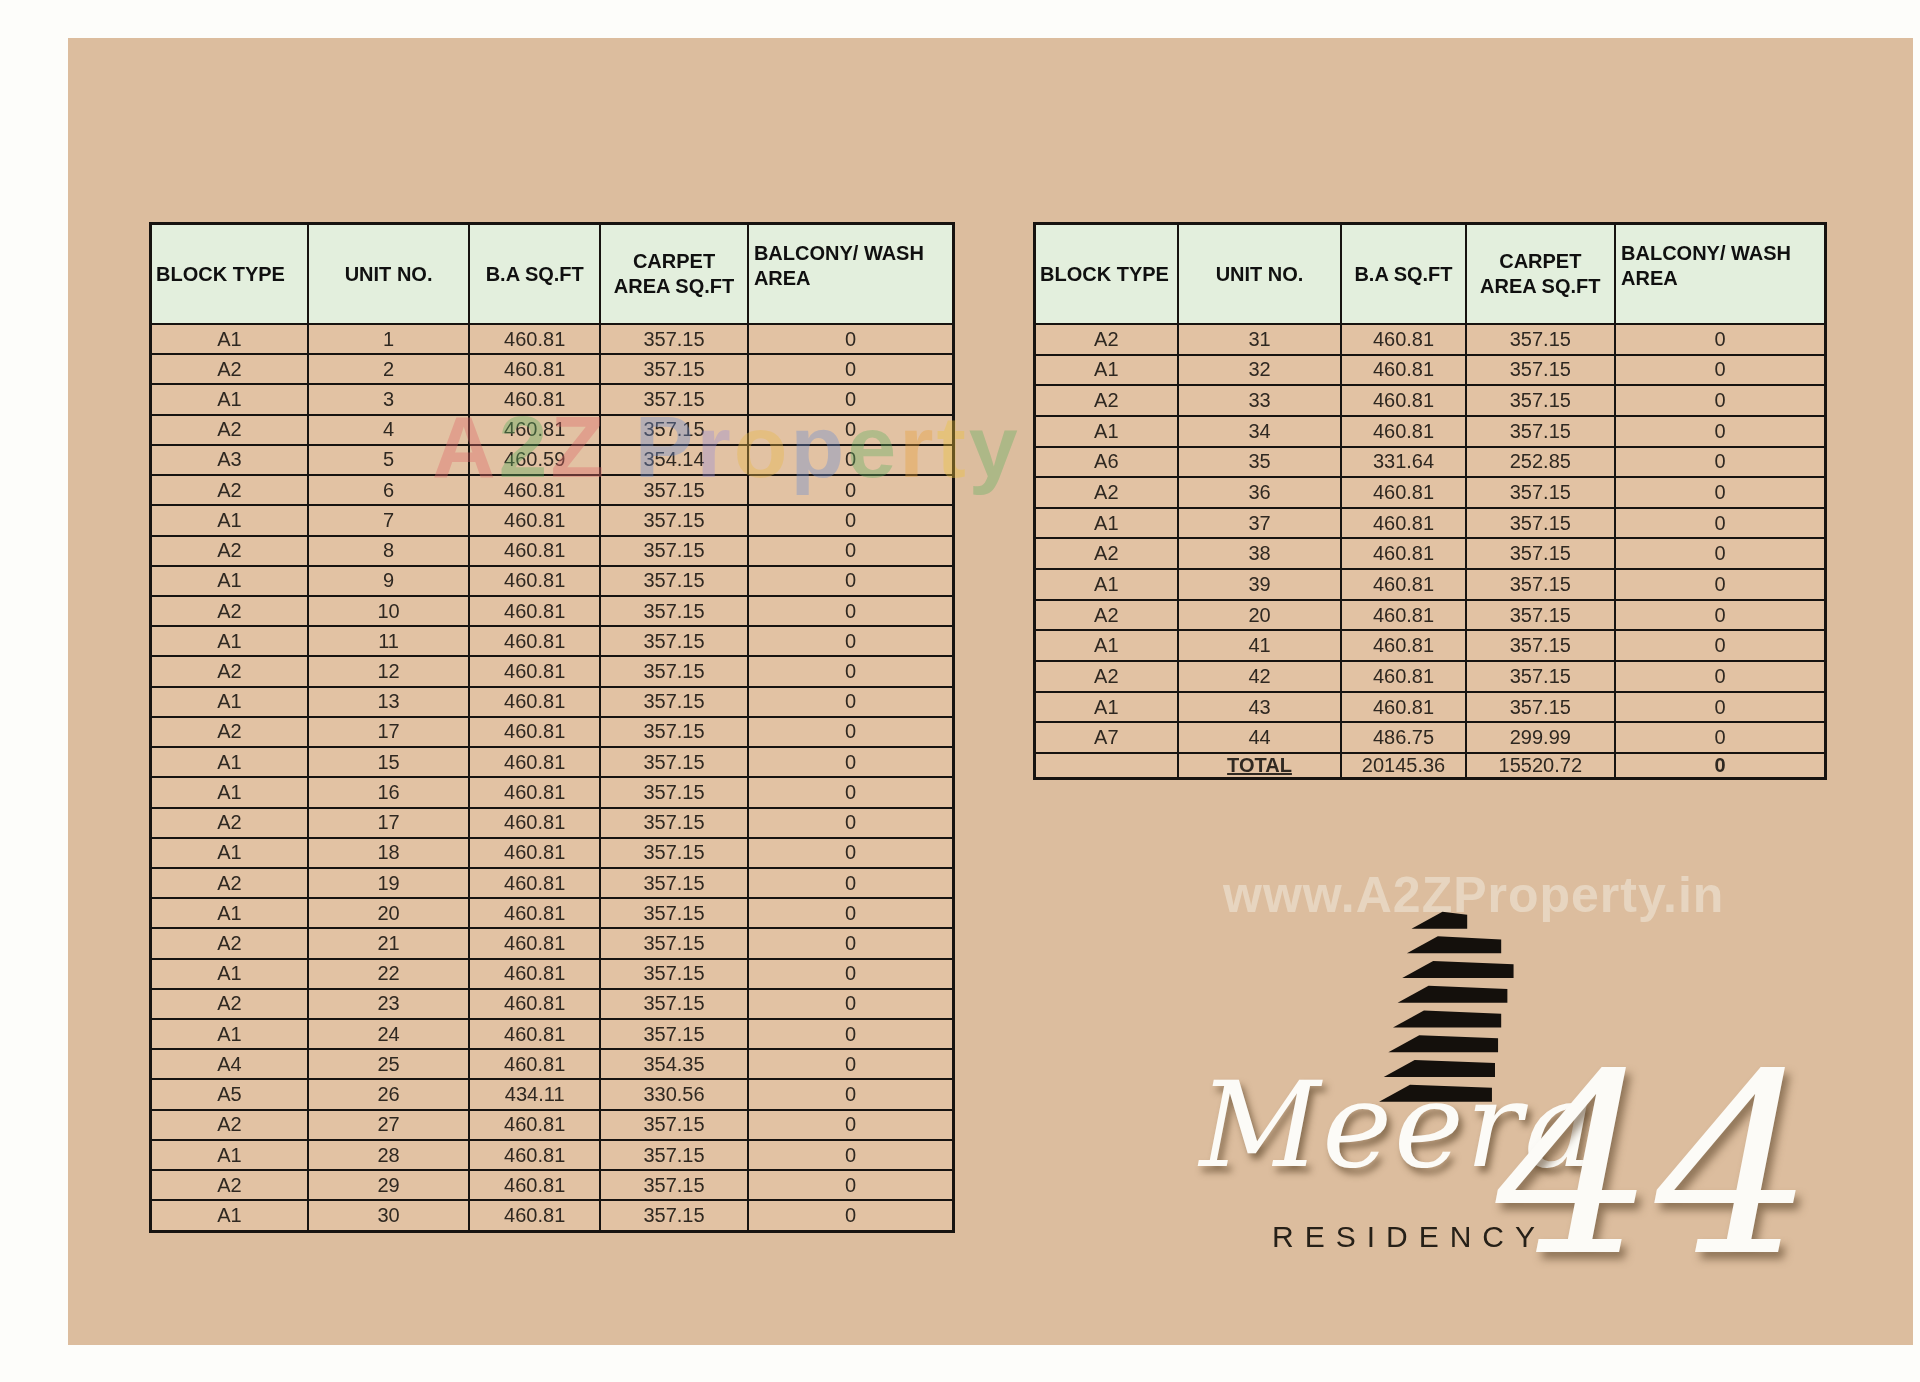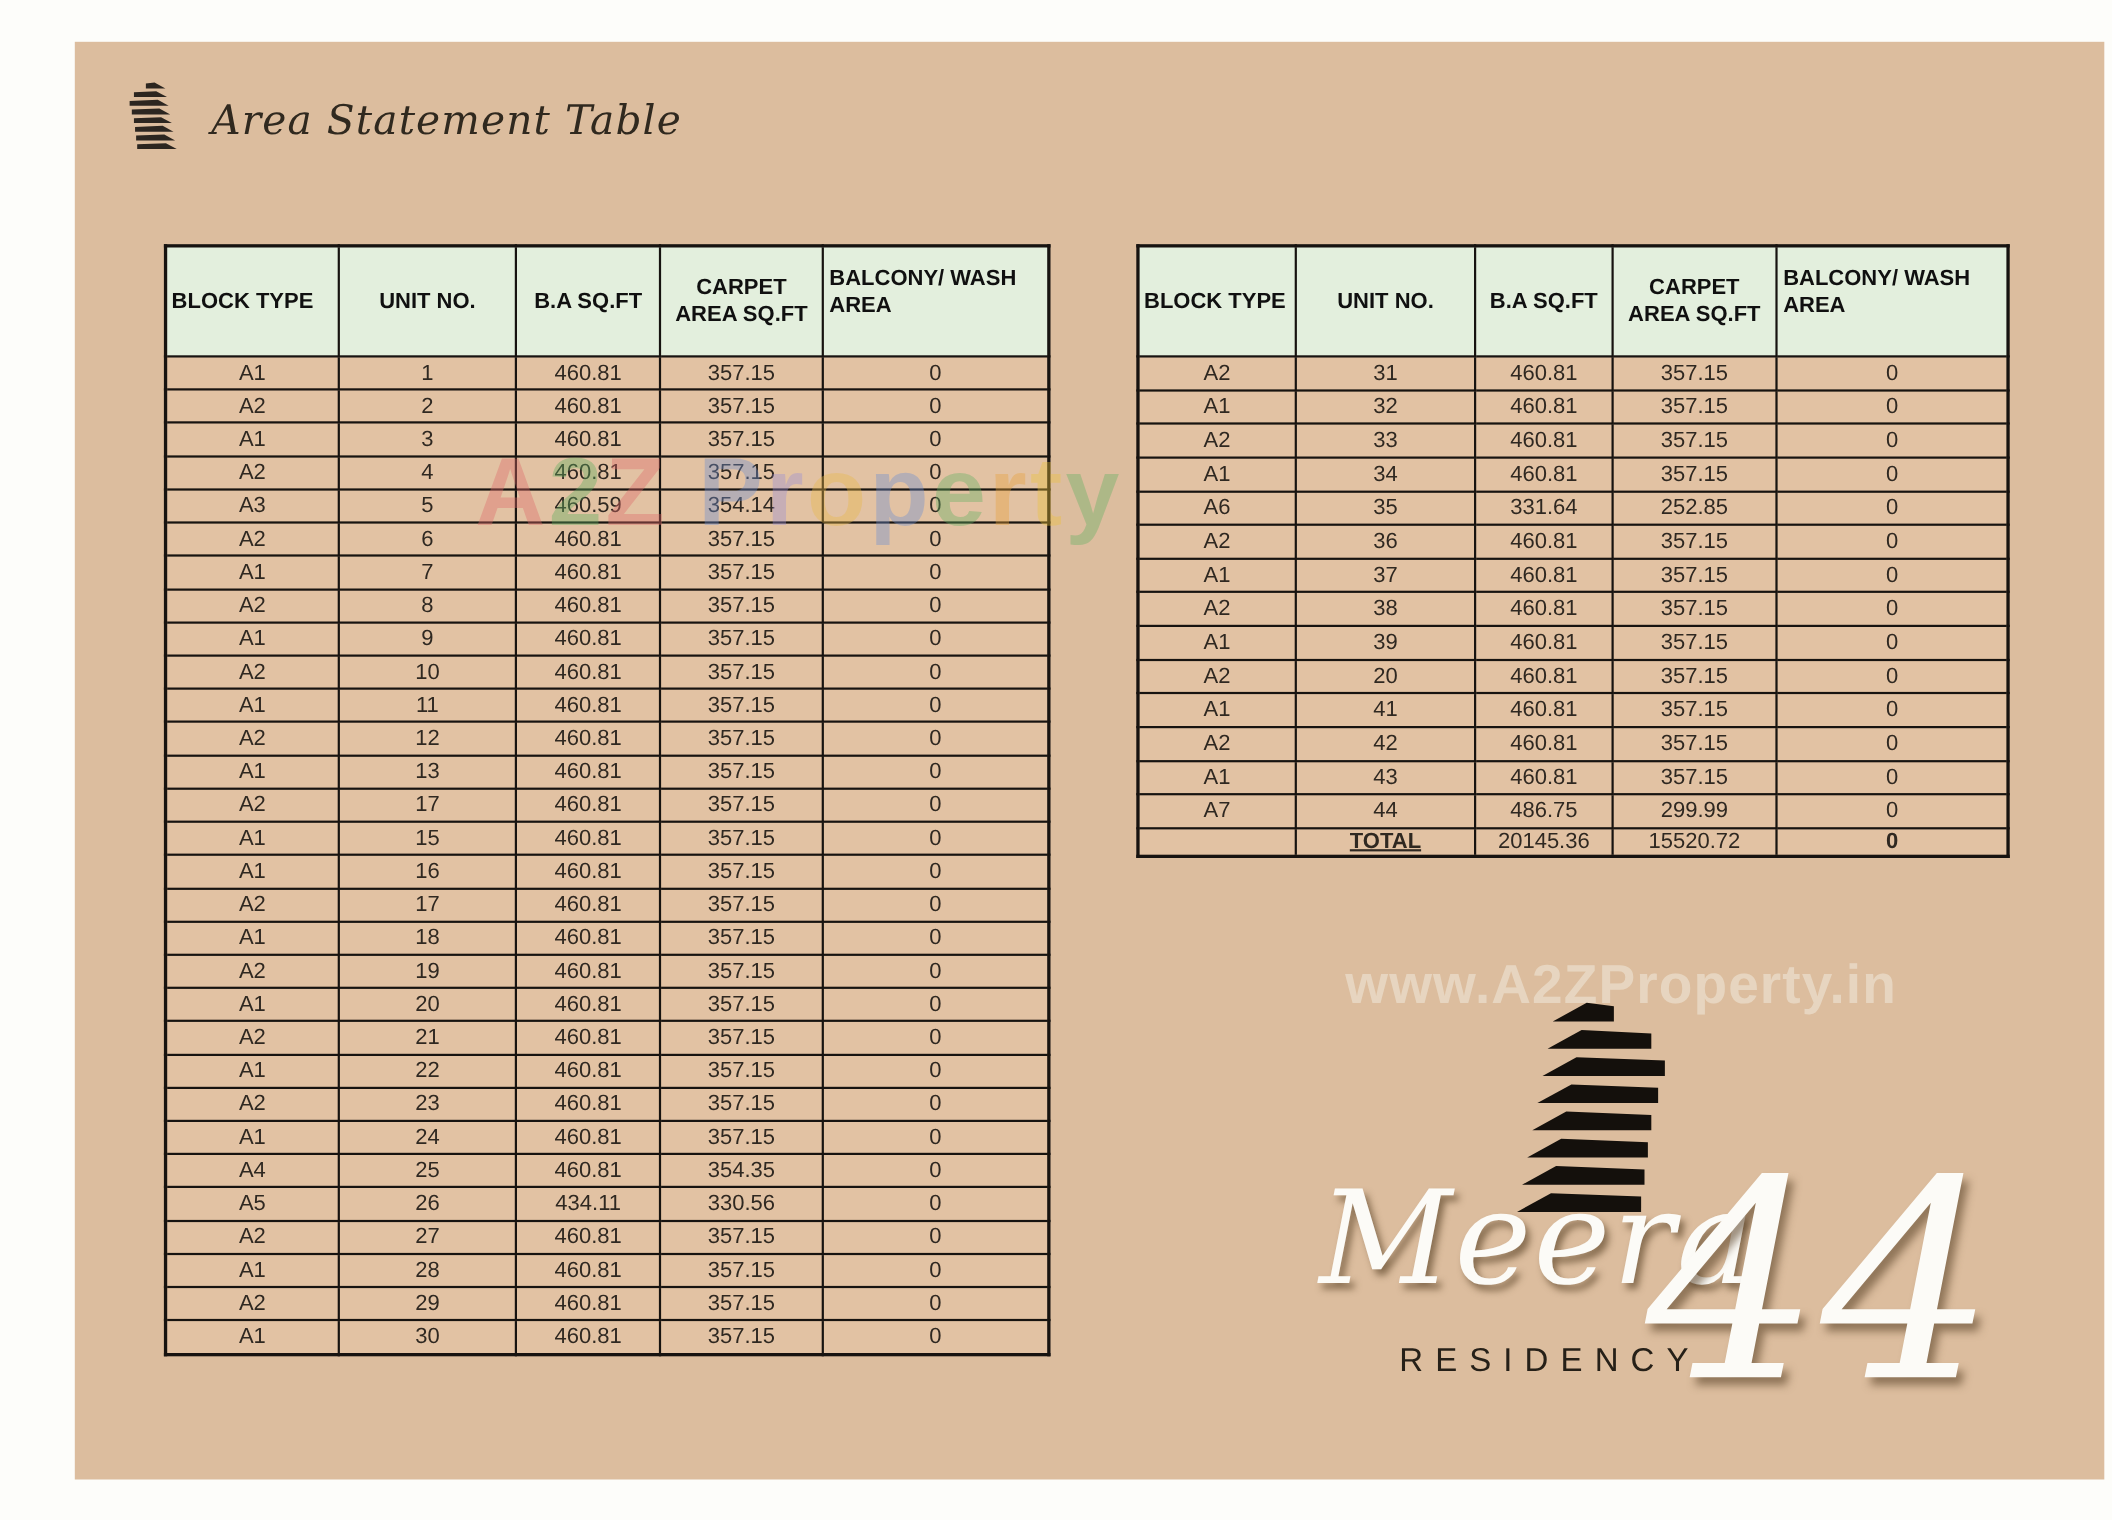--- a/index.html
+++ b/index.html
@@ -86,35 +86,20 @@
     font-family:"DejaVu Serif","Liberation Serif",serif;
     font-style:italic;font-size:250px;line-height:1.2;color:#fcfbf7;
     text-shadow:5px 7px 8px rgba(90,67,40,.6);
   }
 </style>
 </head>
 <body>
 
 <div class="paper">
 
-  <div class="doc-header">
-    <svg class="small-building" viewBox="0 0 110 130" style="transform:scaleX(-1);">
-      <g fill="#2c2620">
-        <polygon points="34,13 54,2 70,4 70,13"></polygon>
-        <polygon points="31,29 51,18 92,20 92,29"></polygon>
-        <polygon points="28,45 48,34 100,36 100,45"></polygon>
-        <polygon points="25,61 45,50 96,52 96,61"></polygon>
-        <polygon points="22,77 42,66 92,68 92,77"></polygon>
-        <polygon points="19,93 39,82 90,84 90,93"></polygon>
-        <polygon points="16,109 36,98 88,100 88,109"></polygon>
-        <polygon points="13,125 33,114 86,116 86,125"></polygon>
-      </g>
-    </svg>
-    <div class="doc-title">Area Statement Table</div>
-  </div>
 
   <table class="area-table left-table">
     <colgroup>
       <col style="width:19.6%">
         <col style="width:20.1%">
         <col style="width:16.3%">
       <col style="width:18.4%">
         <col style="width:25.6%">
     </colgroup>
     <thead>

